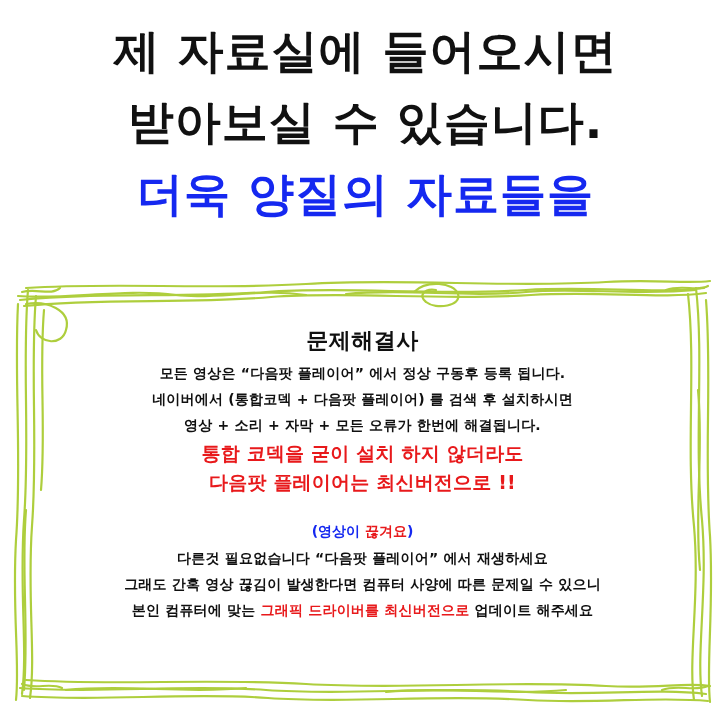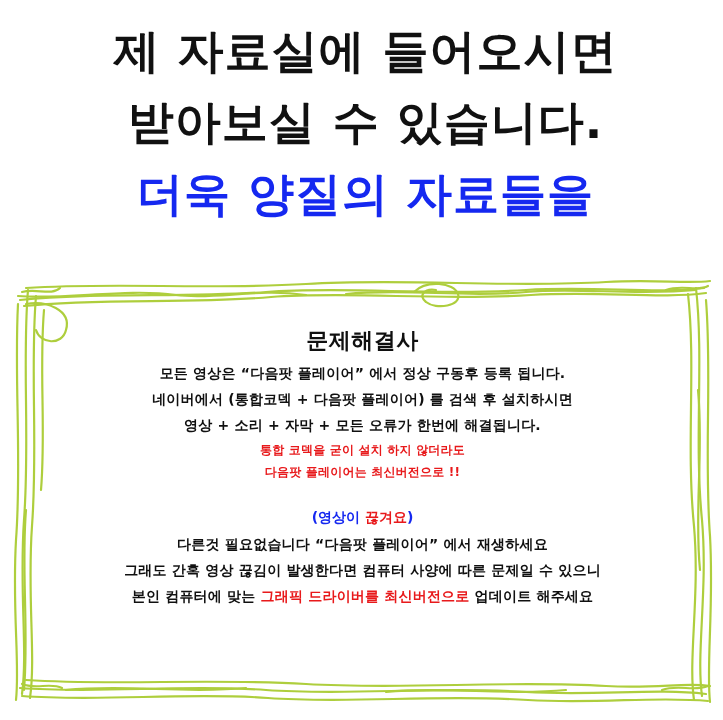--- a/index.html
+++ b/index.html
@@ -81,21 +81,21 @@
     margin-bottom: 13px;
   }
   .body-line {
     font-size: 14px;
     font-weight: 700;
     color: #101010;
     margin-bottom: 12px;
     letter-spacing: 0.2px;
   }
   .red-line {
-    font-size: 12px;
+    font-size: 19px;
     font-weight: 700;
     color: #e8191b;
     margin-bottom: 10px;
     letter-spacing: 0.2px;
   }
   .spacer {
     height: 22px;
   }
   .inline-red {
     color: #e8191b;

